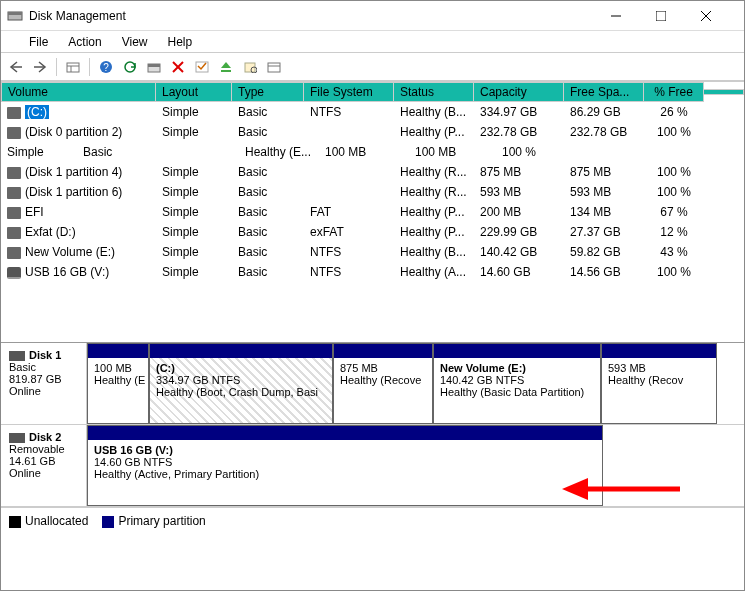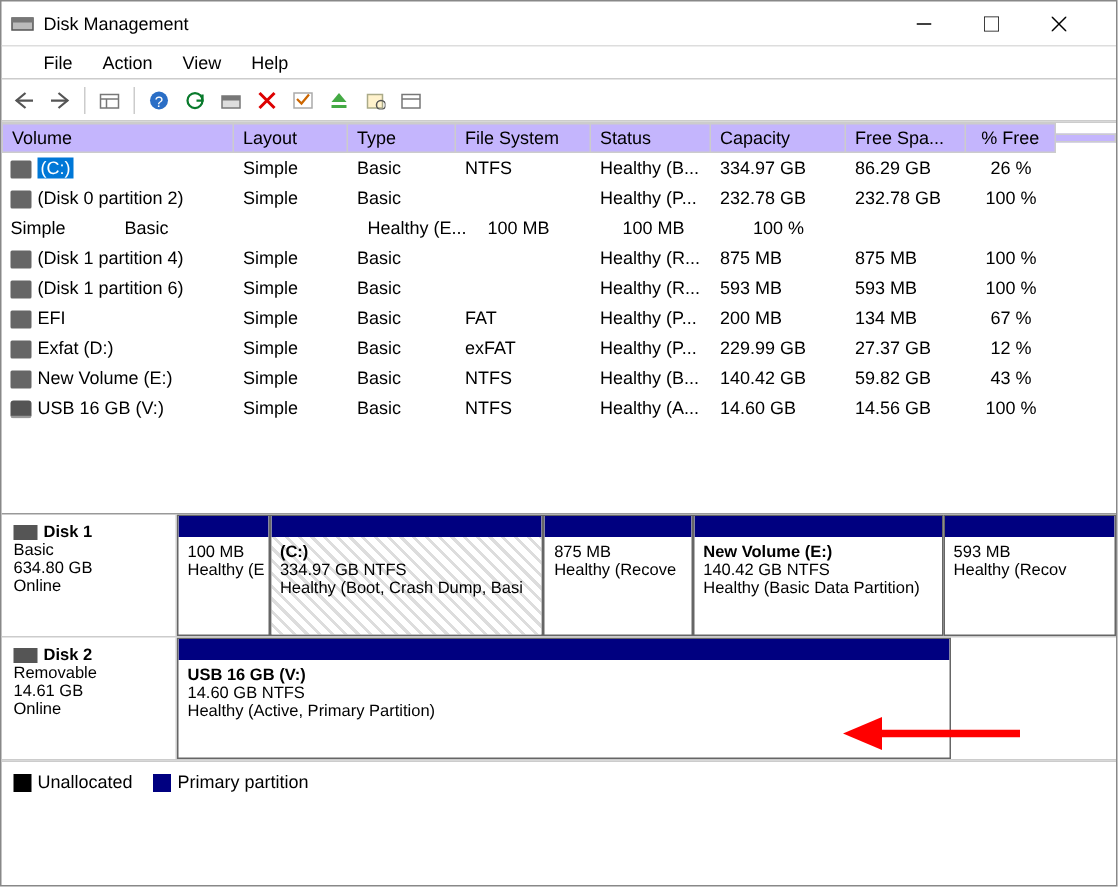--- a/index.html
+++ b/index.html
@@ -64,21 +64,21 @@
   .vol-table { border-top: 1px solid #ccc; }
   .vol-head, .vol-row {
     display: flex;
     align-items: center;
     height: 20px;
   }
   .vol-head .vol-col {
     border: 1px solid #ccc;
     border-left: none;
     padding: 2px 6px;
-    background: #c4b5fd;
+    background: #14b8a6;
     white-space: nowrap;
     overflow: hidden;
     text-overflow: ellipsis;
     font-weight: normal;
   }
   .vol-head .vol-col:first-child { border-left: 1px solid #ccc; }
   .vol-row .vol-col {
     padding: 1px 6px;
     white-space: nowrap;
     overflow: hidden;
@@ -107,21 +107,21 @@
   .diskpanel {
     margin-top: 60px;
     border-top: 1px solid #999;
   }
   .disk-row {
     display: flex;
     border-bottom: 1px solid #ccc;
     min-height: 82px;
   }
   .disk-info {
-    width: 117px;
+    width: 86px;
     padding: 6px 8px;
     font-size: 11px;
     border-right: 1px solid #ccc;
   }
   .disk-info .dname { font-weight: bold; }
   .disk-info .dicon {
     display: inline-block; width: 16px; height: 10px;
     background: #555; margin-right: 4px; vertical-align: middle;
   }
   .disk-parts {
@@ -391,21 +391,21 @@
       </div>
     </div>
 </div>
 
 <div class="diskpanel">
   <div id="disk-rows">
       <div class="disk-row">
         <div class="disk-info">
           <div class="dname"><span class="dicon"></span><span>Disk 1</span></div>
           <div>Basic</div>
-          <div>634.80 GB</div>
+          <div>819.87 GB</div>
           <div>Online</div>
         </div>
         <div class="disk-parts">
           <div class="part" style="width: 62px;">
             <div class="phead"></div>
             <div class="pbody">
               <div>100 MB</div>
               <div>Healthy (E</div>
             </div>
           </div>

